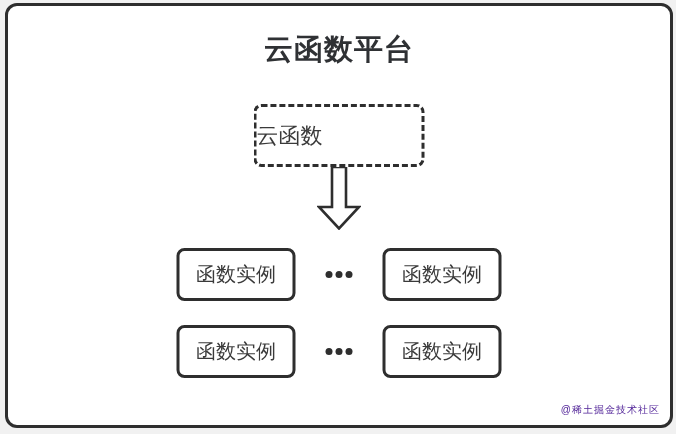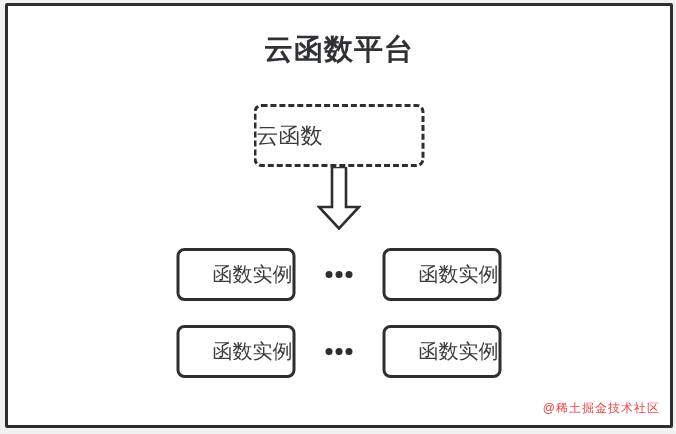--- a/index.html
+++ b/index.html
@@ -15,21 +15,21 @@
     overflow: hidden;
   }
   .card {
     position: absolute;
     top: 3px;
     left: 5px;
     right: 3px;
     bottom: 6px;
     background: #ffffff;
     border: 3px solid #2e2e2e;
-    border-radius: 2px;
+    border-radius: 12px;
     padding-left: 8px;
   }
   .title {
     position: absolute;
     top: 24px;
     left: 0;
     width: 100%;
     text-align: center;
     font-size: 29px;
     font-weight: bold;
@@ -73,42 +73,42 @@
   .row-2 { top: 319px; }
   .instance-box {
     width: 119px;
     height: 53px;
     box-sizing: border-box;
     border: 3px solid #2e2e2e;
     border-radius: 8px;
     background: #ffffff;
     display: flex;
     align-items: center;
-    justify-content: flex-end;
+    justify-content: center;
     font-size: 20px;
     color: #3a3a3a;
   }
   .ellipsis {
     display: flex;
     gap: 3px;
     align-items: center;
   }
   .ellipsis i {
     width: 7px;
     height: 7px;
     border-radius: 50%;
     background: #2e2e2e;
     display: block;
   }
   .watermark {
     position: absolute;
     right: 10px;
     bottom: 8px;
-    font-size: 12px;
-    color: #ef4444;
+    font-size: 10px;
+    color: #4c1d95;
     letter-spacing: 1px;
   }
 </style>
 </head>
 <body>
 
 <div class="card">
 
   <div class="title">云函数平台</div>
 

